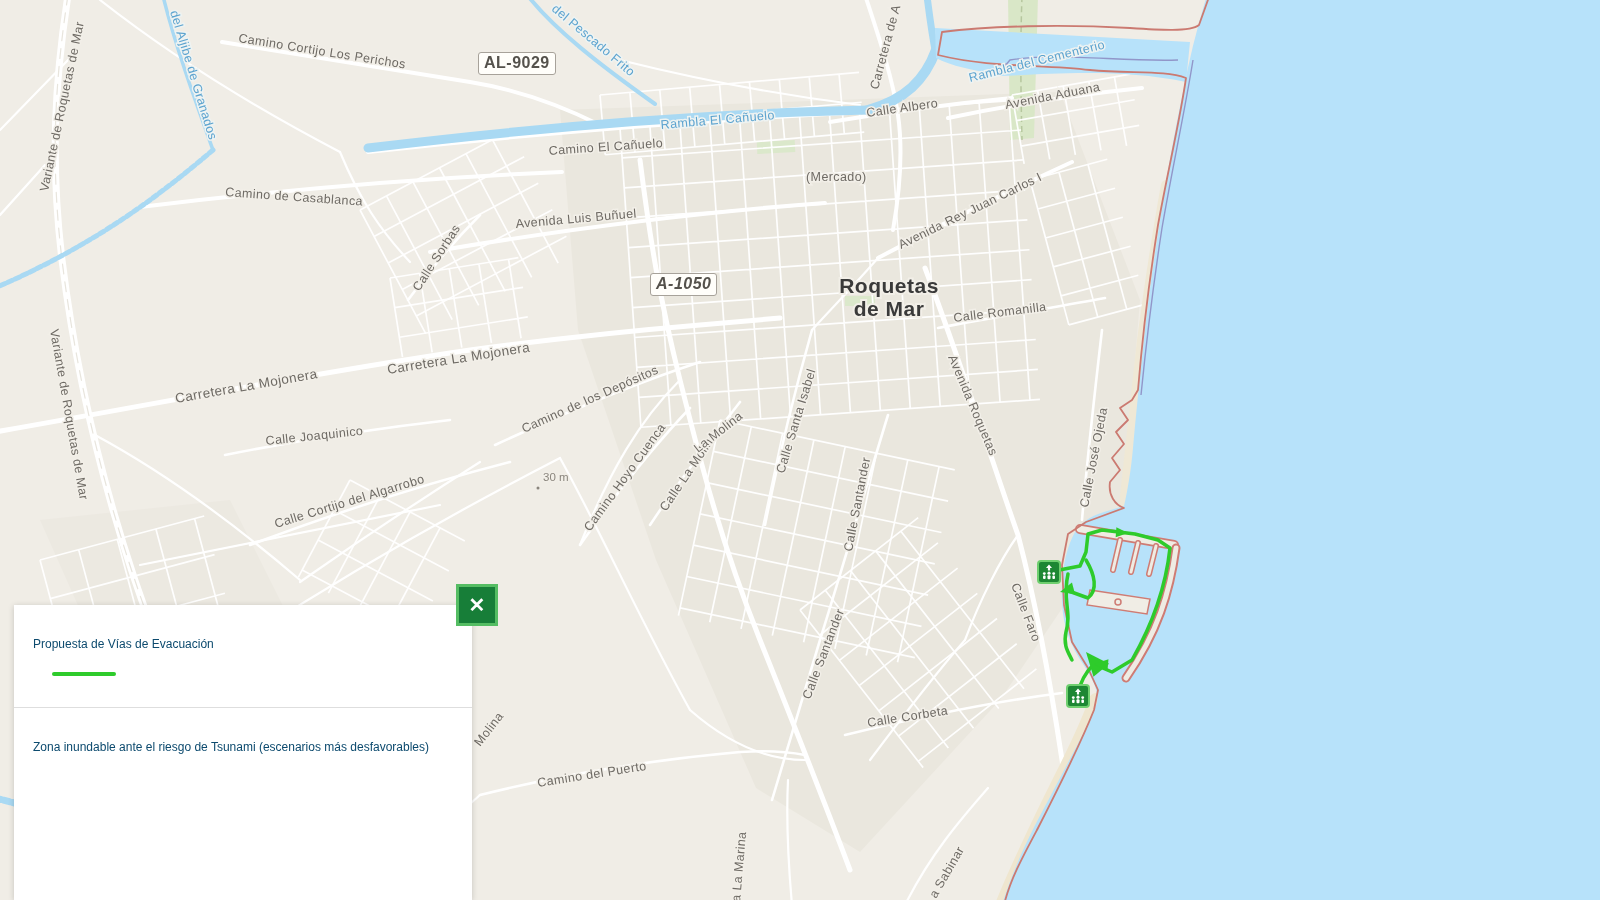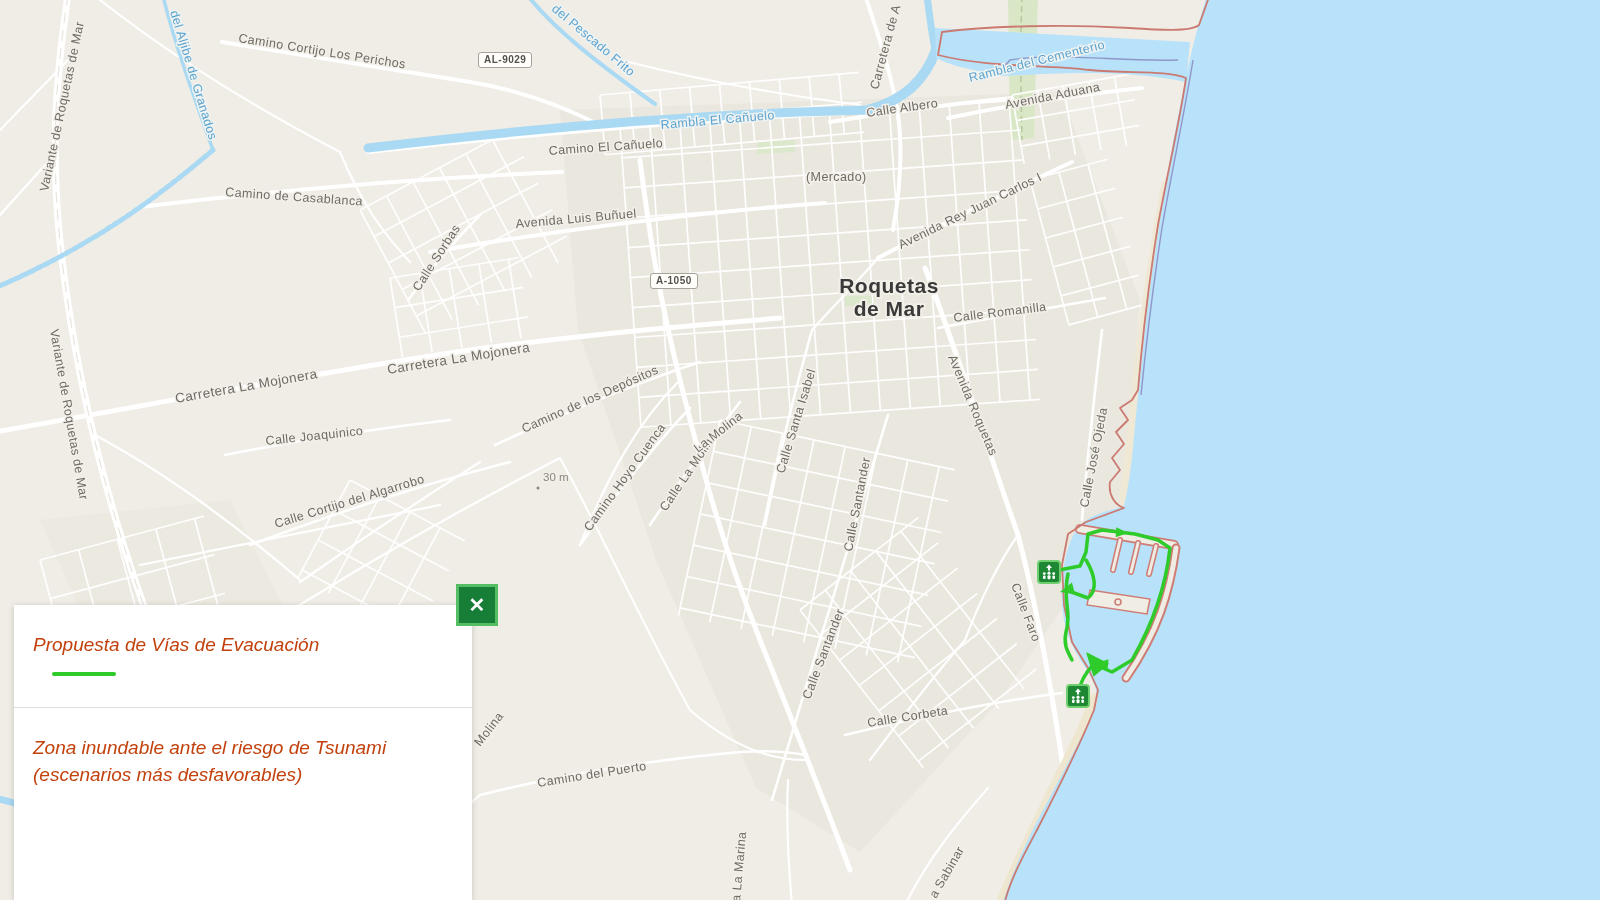--- a/index.html
+++ b/index.html
@@ -14,30 +14,30 @@
   text.wl{font-size:12.5px;fill:#5ca3cf;letter-spacing:.4px;
     stroke:#eef3f2;stroke-width:3px;paint-order:stroke;}
   text.city{font-size:21px;font-weight:bold;fill:#3a3a3a;letter-spacing:.5px;
     stroke:#f2efe8;stroke-width:4px;paint-order:stroke;text-anchor:middle;}
   text.elev{font-size:11.5px;fill:#8a857d;stroke:#f2efe8;stroke-width:3px;paint-order:stroke;}
 
   .grid{stroke:#ffffff;stroke-width:1.7;fill:none;opacity:.95;}
 
   
   .shield{position:absolute;background:#fffefa;border:1.5px solid #a7a29a;border-radius:3px;
-    color:#55524c;font-size:10px;font-weight:bold;letter-spacing:.5px;padding:1px 5px 2px 5px;}
+    color:#55524c;font-size:16px;font-weight:bold;letter-spacing:.5px;padding:1px 5px 2px 5px;}
 
   
   #legend{position:absolute;left:14px;top:605px;width:458px;height:295px;background:#ffffff;
     box-shadow:0 1px 6px rgba(0,0,0,.18);}
   .lrow{box-sizing:border-box;padding:26px 20px 0 19px;border-bottom:1px solid #dedede;}
   .lrow.r1{height:103px;}
   .lrow.r2{height:127px;padding-top:28px;}
   .lrow.r3{height:65px;border-bottom:none;}
-  .ltext{font-size:19px;color:#c2410c;line-height:27px;font-style:italic;}
+  .ltext{font-size:12px;color:#0c4a6e;line-height:27px;}
   .lswatch-line{width:64px;height:4px;border-radius:2px;margin:14px 0 0 19px;}
   .lmarker{margin:14px 0 0 22px;display:block;}
 
   #legend-close{position:absolute;left:456px;top:584px;width:42px;height:42px;
     box-sizing:border-box;border:3px solid #55bd63;background:#177e38;cursor:pointer;
     display:flex;align-items:center;justify-content:center;padding:0;}
   #legend-close span{color:#ffffff;font-size:20px;font-weight:bold;line-height:1;}
 </style>
 </head>
 <body>
@@ -282,21 +282,21 @@
     <text class="city" x="889" y="293">Roquetas</text>
     <text class="city" x="889" y="316">de Mar</text>
     <text class="elev" x="543" y="481">30 m</text>
     <circle cx="538" cy="488" r="1.5" fill="#8a857d"></circle>
   </g>
 </svg>
 
 <div class="shield" style="left:478px;top:52px;">
   <span>AL-9029</span>
 </div>
-<div class="shield" style="left:650px;top:273px;">
+<div class="shield" style="left:650px;top:273px;font-style:italic;">
   <span>A-1050</span>
 </div>
 
 <div id="legend">
   <div class="lrow r1">
     <div class="ltext">Propuesta de Vías de Evacuación</div>
     <div class="lswatch-line" style="background:#2ecb2b;"></div>
   </div>
   <div class="lrow r3">
     <div class="ltext">Zona inundable ante el riesgo de Tsunami (escenarios más desfavorables)</div>

